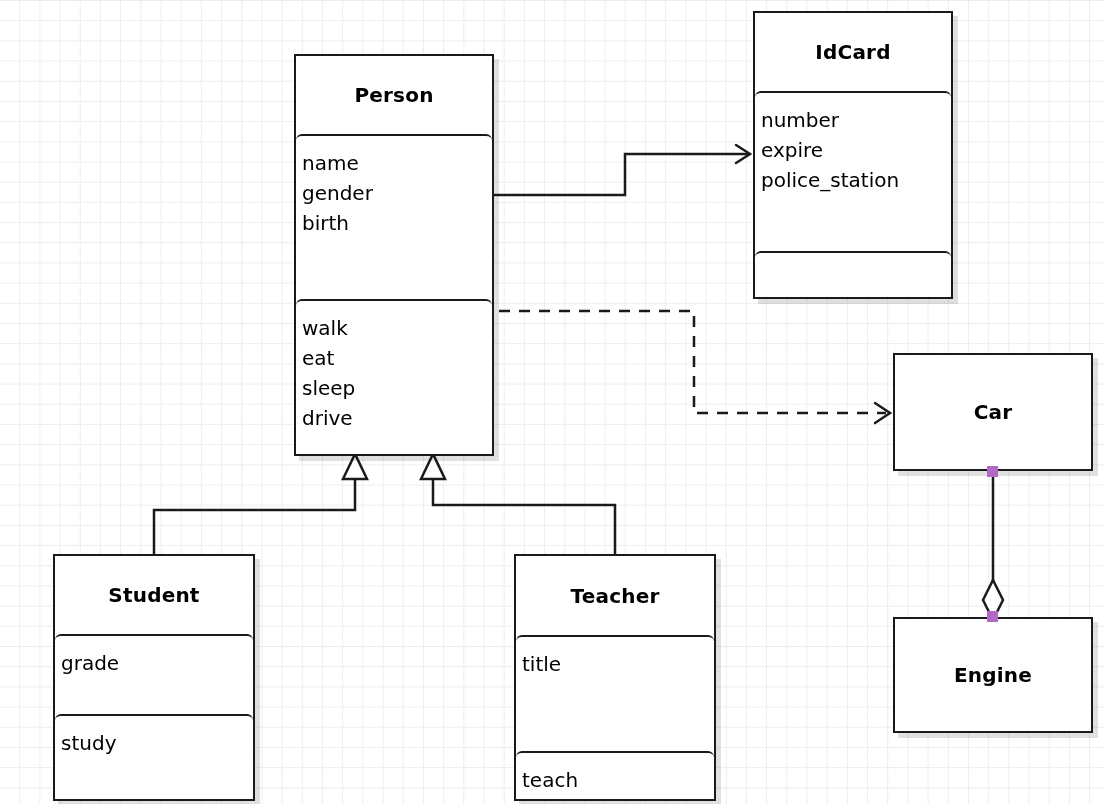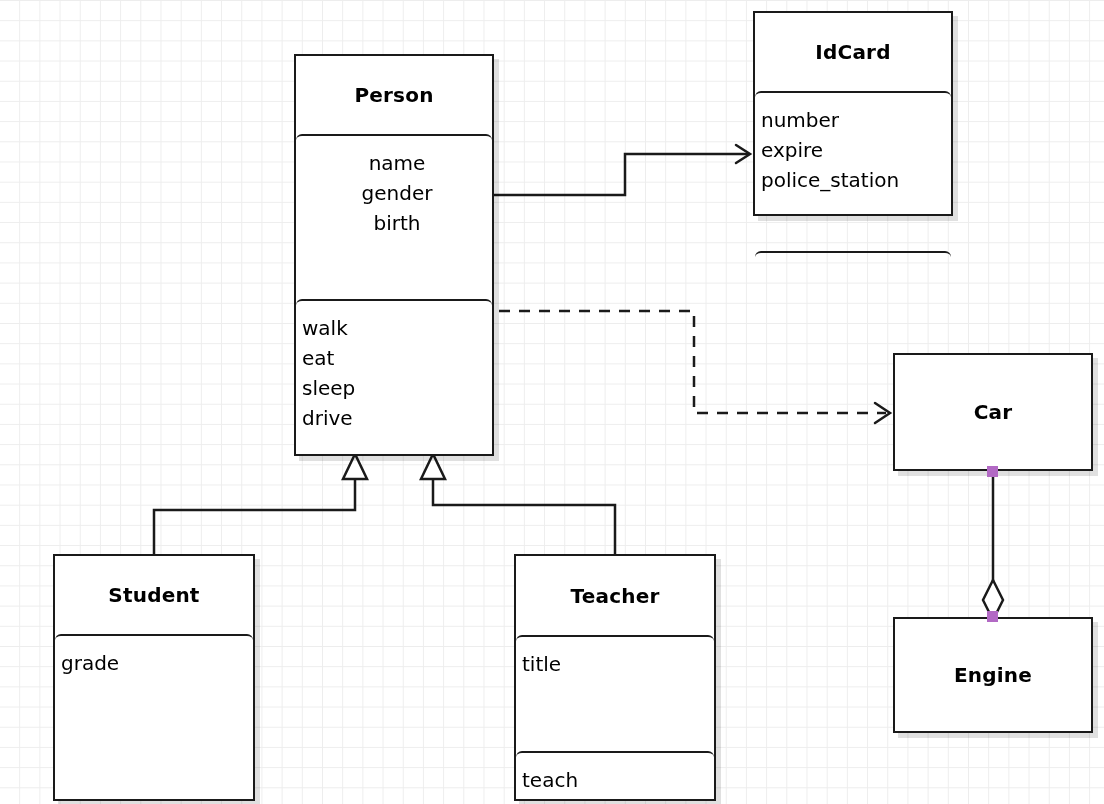--- a/index.html
+++ b/index.html
@@ -100,47 +100,50 @@
     </g>
 
     <g>
       <line x1="993" y1="471" x2="993" y2="582" stroke="#1a1a1a" stroke-width="2.5"></line>
       <polygon points="993,580 1003,600 993,620 983,600" fill="#ffffff" stroke="#1a1a1a" stroke-width="2.5" stroke-linejoin="miter"></polygon>
     </g>
   </svg>
 
   <div class="uml-class" style="left:294px; top:54px; width:200px; height:402px;">
     <div class="compartment class-name" style="height:78px;">Person</div>
-    <div class="compartment member-list" style="height:165px;text-align:center;">
+    <div class="compartment member-list" style="height:165px;">
       <div class="member">name</div>
       <div class="member">gender</div>
       <div class="member">birth</div>
     </div>
     <div class="compartment member-list" style="height:159px;">
       <div class="member">walk</div>
       <div class="member">eat</div>
       <div class="member">sleep</div>
       <div class="member">drive</div>
     </div>
   </div>
 
-  <div class="uml-class" style="left:753px; top:11px; width:200px; height:205px;">
+  <div class="uml-class" style="left:753px; top:11px; width:200px; height:288px;">
     <div class="compartment class-name" style="height:78px;">IdCard</div>
     <div class="compartment member-list" style="height:160px;">
       <div class="member">number</div>
       <div class="member">expire</div>
       <div class="member">police_station</div>
     </div>
     <div class="compartment empty-compartment" style="height:42px;"></div>
   </div>
 
   <div class="uml-class" style="left:53px; top:554px; width:202px; height:247px;">
     <div class="compartment class-name" style="height:78px;">Student</div>
     <div class="compartment member-list" style="height:80px;">
       <div class="member">grade</div>
+    </div>
+    <div class="compartment member-list" style="height:88px;">
+      <div class="member">study</div>
     </div>
   </div>
 
   <div class="uml-class" style="left:514px; top:554px; width:202px; height:247px;">
     <div class="compartment class-name" style="height:79px;">Teacher</div>
     <div class="compartment member-list" style="height:104px;">
       <div class="member">title</div>
     </div>
     <div class="compartment member-list" style="height:106px;margin-top:12px;">
       <div class="member">teach</div>

